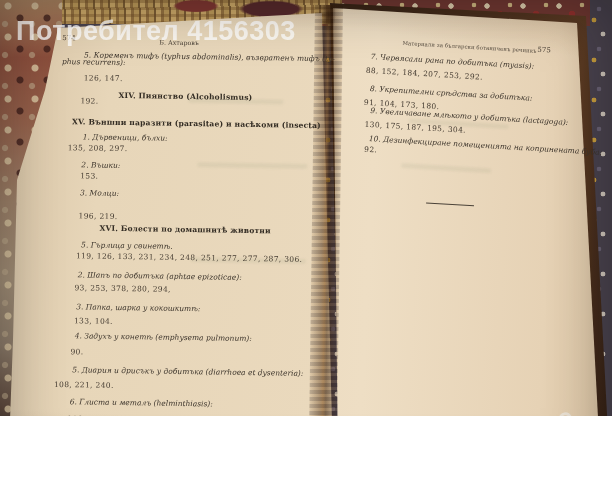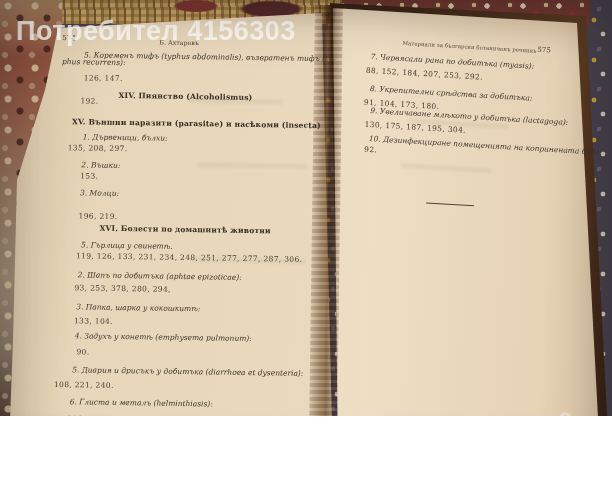--- a/index.html
+++ b/index.html
@@ -168,21 +168,21 @@
     <div class="pg-line t-refs" style="left:22px;top:212px">196, 219.</div>
 
     <div class="pg-line t-heading" style="left:43px;top:224px">XVI. Болести по домашнитѣ животни</div>
     <div class="pg-line t-italic" style="left:25px;top:241px">5. Гърлица у свинетѣ.</div>
     <div class="pg-line t-refs" style="left:20px;top:252px">119, 126, 133, 231, 234, 248, 251, 277, 277, 287, 306.</div>
     <div class="pg-line t-italic" style="left:22px;top:271px">2. Шапъ по добитъка (aphtae epizoticae):</div>
     <div class="pg-line t-refs" style="left:19px;top:284px">93, 253, 378, 280, 294,</div>
     <div class="pg-line t-italic" style="left:21px;top:303px">3. Папка, шарка у кокошкитѣ:</div>
     <div class="pg-line t-refs" style="left:19px;top:317px">133, 104.</div>
     <div class="pg-line t-italic" style="left:20px;top:332px">4. Задухъ у конетѣ (emphysema pulmonum):</div>
-    <div class="pg-line t-refs" style="left:22px;top:348px">90.</div>
+    <div class="pg-line t-refs" style="left:16px;top:348px">90.</div>
     <div class="pg-line t-italic" style="left:18px;top:366px">5. Диария и дрисъкъ у добитъка (diarrhoea et dysenteria):</div>
     <div class="pg-line t-refs" style="left:0;top:381px">108, 221, 240.</div>
     <div class="pg-line t-italic" style="left:16px;top:398px">6. Глиста и металъ (helminthiasis):</div>
     <div class="pg-line t-refs" style="left:14px;top:415px">218.</div>
 
     <div class="smudge" style="left:130px;top:96px;width:95px;height:5px"></div>
     <div class="smudge" style="left:140px;top:160px;width:110px;height:5px"></div>
     <div class="smudge" style="left:135px;top:255px;width:115px;height:5px"></div>
   </div>
 

